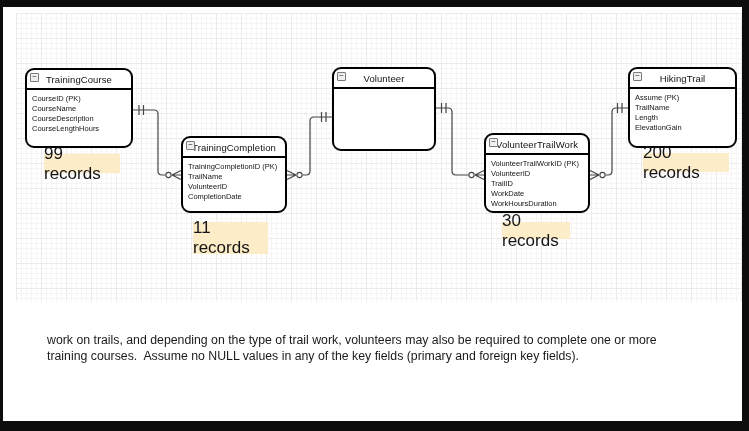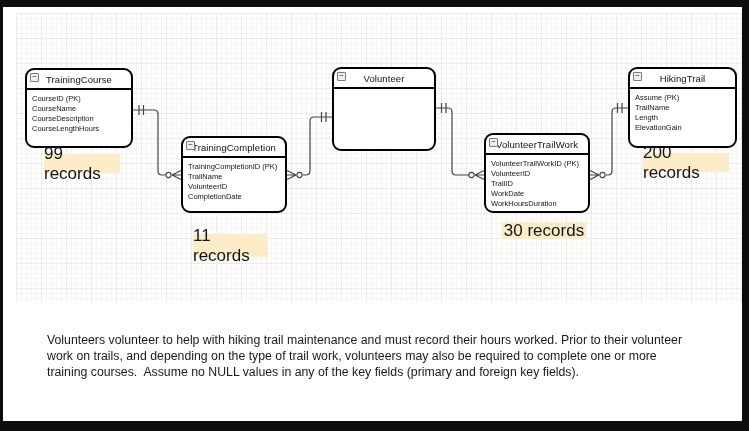--- a/index.html
+++ b/index.html
@@ -121,21 +121,21 @@
       <span class="collapse">−</span>
       <span class="etitle">TrainingCompletion</span>
     </div>
     <div class="ebody">
       <div class="efield">TrainingCompletionID (PK)</div>
       <div class="efield">TrailName</div>
       <div class="efield">VolunteerID</div>
       <div class="efield">CompletionDate</div>
     </div>
   </div>
-  <div class="records" style="left:193px;top:234px;width:75px;height:23px">11 records</div>
+  <div class="records" style="left:193px;top:222px;width:75px;height:32px">11 records</div>
 
   <div class="entity" style="left:332px;top:67px;width:104px;height:84px">
     <div class="ehead">
       <span class="collapse">−</span>
       <span class="etitle">Volunteer</span>
     </div>
   </div>
 
   <div class="entity" style="left:484px;top:133px;width:106px;height:80px">
     <div class="ehead">
@@ -143,38 +143,37 @@
       <span class="etitle">VolunteerTrailWork</span>
     </div>
     <div class="ebody">
       <div class="efield">VolunteerTrailWorkID (PK)</div>
       <div class="efield">VolunteerID</div>
       <div class="efield">TrailID</div>
       <div class="efield">WorkDate</div>
       <div class="efield">WorkHoursDuration</div>
     </div>
   </div>
-  <div class="records" style="left:502px;top:222px;width:84px;height:17px">30 records</div>
+  <div class="records" style="left:502px;top:222px;width:68px;height:17px">30 records</div>
 
   <div class="entity" style="left:628px;top:67px;width:109px;height:81px">
     <div class="ehead">
       <span class="collapse">−</span>
       <span class="etitle">HikingTrail</span>
     </div>
     <div class="ebody">
       <div class="efield">Assume (PK)</div>
       <div class="efield">TrailName</div>
       <div class="efield">Length</div>
       <div class="efield">ElevationGain</div>
     </div>
   </div>
   <div class="records" style="left:643px;top:153px;width:86px;height:19px">200 records</div>
 
   <div class="description">
-    <div class="desc-line">Volunteers volunteer to help with hiking trail maintenance and must record their hours worked. Prior to their volunteer</div>
     <div class="desc-line">work on trails, and depending on the type of trail work, volunteers may also be required to complete one or more</div>
     <div class="desc-line">training courses.  Assume no NULL values in any of the key fields (primary and foreign key fields).</div>
   </div>
 
   <div class="bar bar-top"></div>
   <div class="bar bar-bottom"></div>
   <div class="bar bar-left"></div>
   <div class="bar bar-right"></div>
 </div>
 

